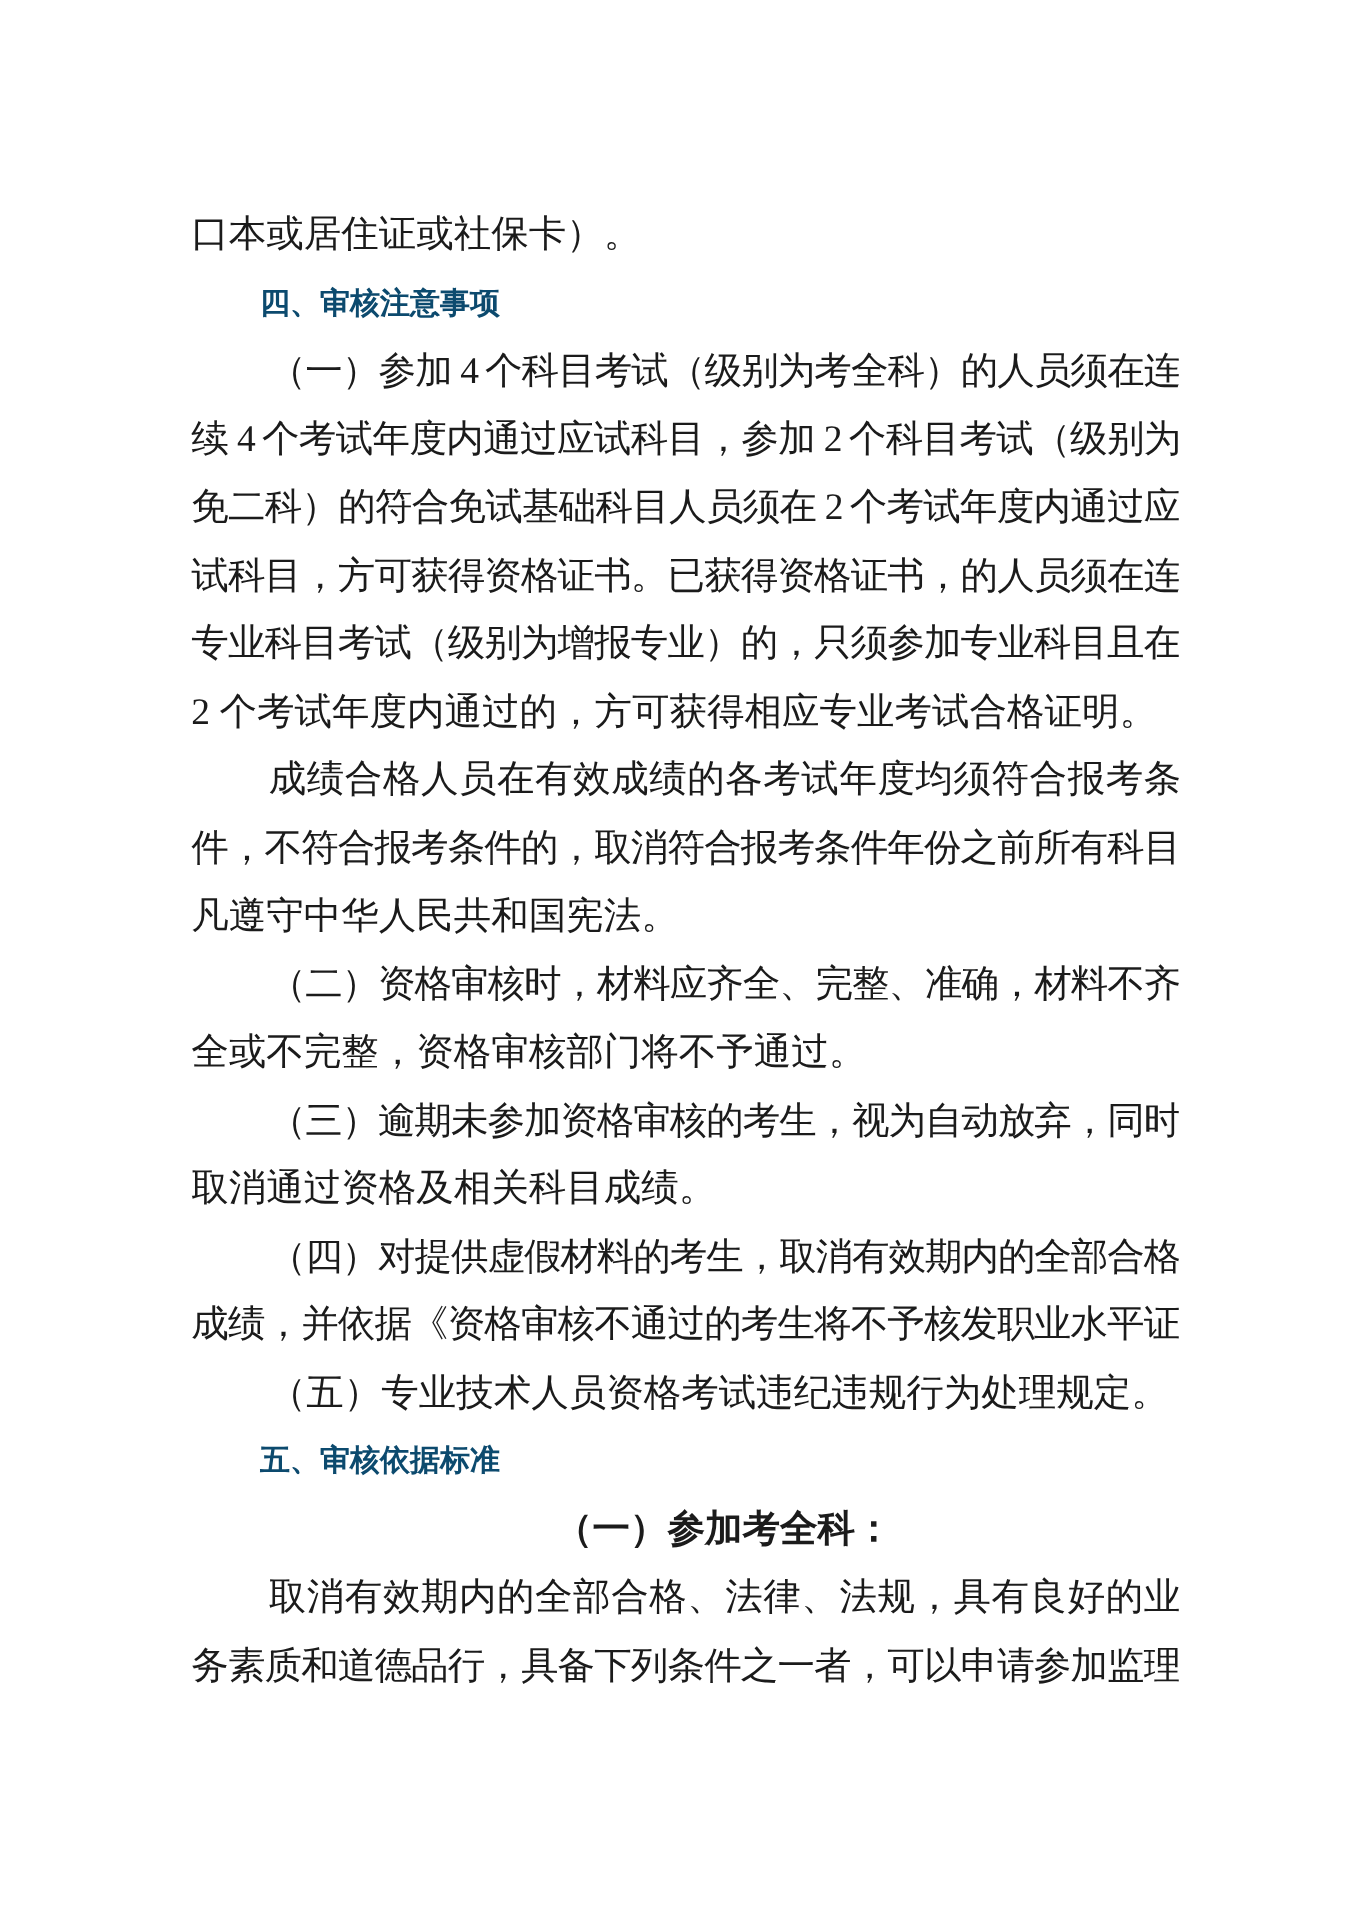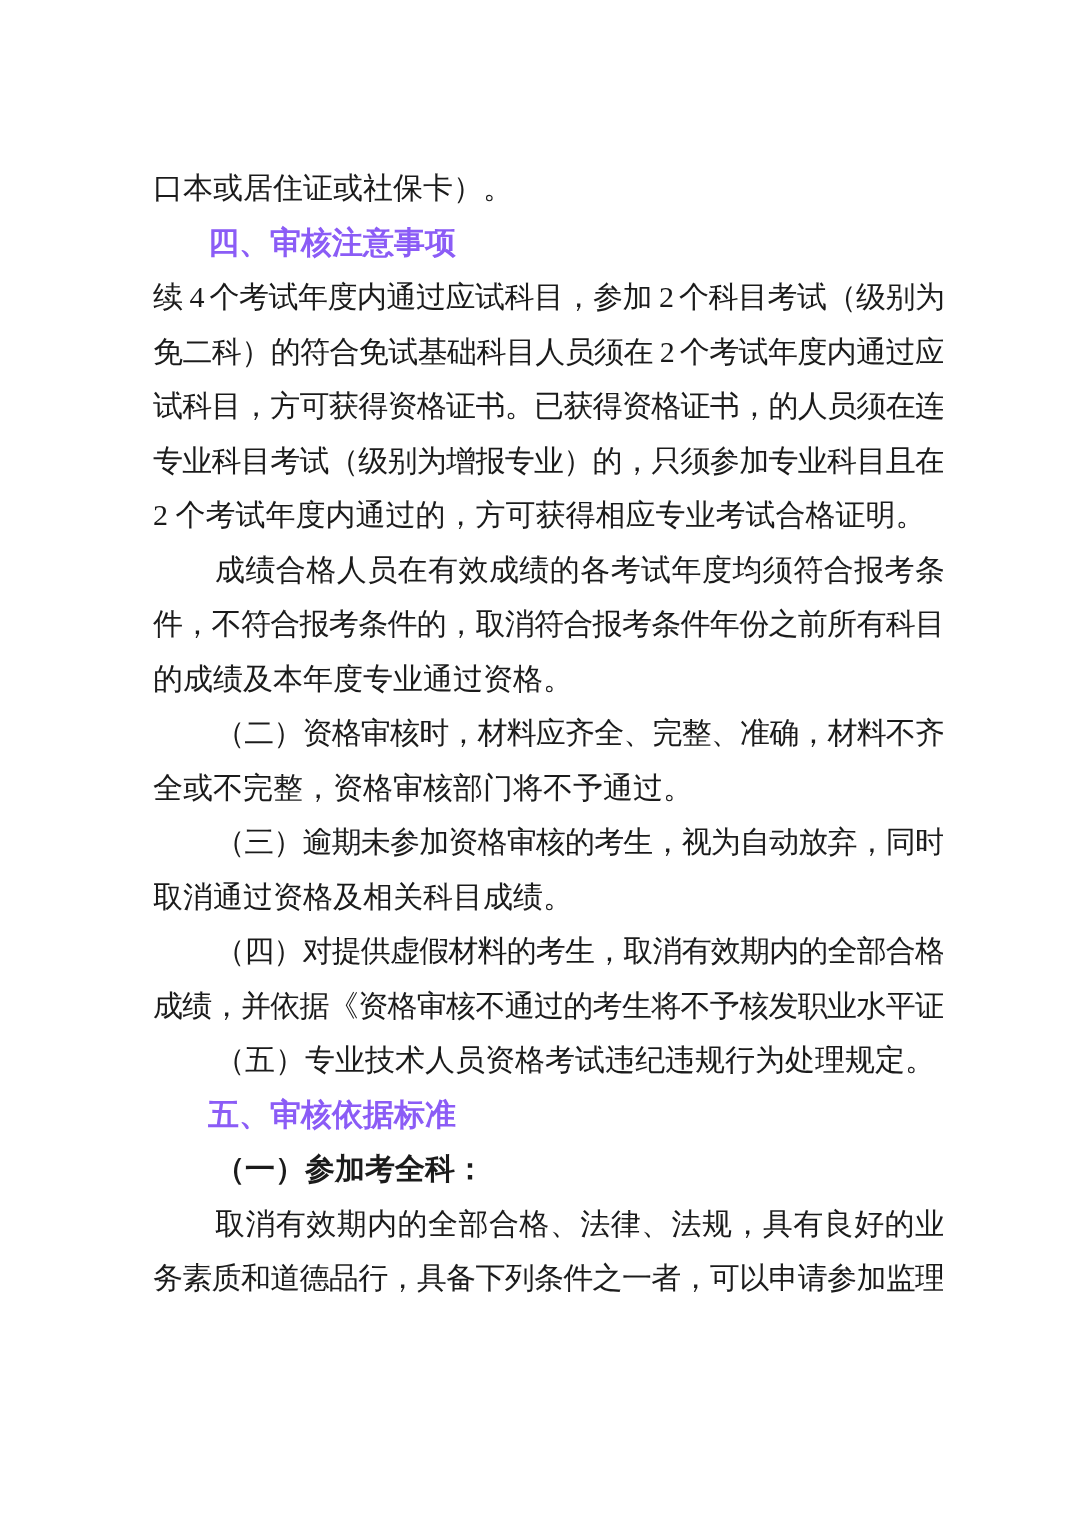--- a/index.html
+++ b/index.html
@@ -30,44 +30,46 @@
   .fill {
     white-space: normal;
     text-align: justify;
     text-align-last: justify;
     letter-spacing: -2px;
     overflow: hidden;
   }
   .heading {
     font-family: "Liberation Sans", "DejaVu Sans", sans-serif;
     font-weight: 700;
-    font-size: 31px;
-    color: #8b5cf6;
+    font-size: 24px;
+    color: #0c4a6e;
   }
   .heading.indent { padding-left: 55px; }
   .kaiti {
     font-family: "Liberation Serif", "DejaVu Serif", serif;
+    text-align: center;
   }
   .kaiti.sub { font-weight: 600; }
 </style>
 </head>
 <body>
 
 <div class="page">
   <div class="content">
     <div class="line">口本或居住证或社保卡）。</div>
     <div class="line heading indent">四、审核注意事项</div>
+    <div class="line indent fill">（一）参加 4 个科目考试（级别为考全科）的人员须在连</div>
     <div class="line fill">续 4 个考试年度内通过应试科目，参加 2 个科目考试（级别为</div>
     <div class="line fill">免二科）的符合免试基础科目人员须在 2 个考试年度内通过应</div>
     <div class="line fill">试科目，方可获得资格证书。已获得资格证书，的人员须在连</div>
     <div class="line fill">专业科目考试（级别为增报专业）的，只须参加专业科目且在</div>
     <div class="line">2 个考试年度内通过的，方可获得相应专业考试合格证明。</div>
     <div class="line indent fill">成绩合格人员在有效成绩的各考试年度均须符合报考条</div>
     <div class="line fill">件，不符合报考条件的，取消符合报考条件年份之前所有科目</div>
-    <div class="line">的成绩及本年度专业通过资格。</div>
+    <div class="line">凡遵守中华人民共和国宪法。</div>
     <div class="line indent fill">（二）资格审核时，材料应齐全、完整、准确，材料不齐</div>
     <div class="line">全或不完整，资格审核部门将不予通过。</div>
     <div class="line indent fill">（三）逾期未参加资格审核的考生，视为自动放弃，同时</div>
     <div class="line">取消通过资格及相关科目成绩。</div>
     <div class="line indent fill">（四）对提供虚假材料的考生，取消有效期内的全部合格</div>
     <div class="line fill">成绩，并依据《资格审核不通过的考生将不予核发职业水平证书》</div>
     <div class="line indent">（五）专业技术人员资格考试违纪违规行为处理规定。</div>
     <div class="line heading indent">五、审核依据标准</div>
     <div class="line kaiti sub indent">（一）参加考全科：</div>
     <div class="line kaiti indent fill">取消有效期内的全部合格、法律、法规，具有良好的业</div>

